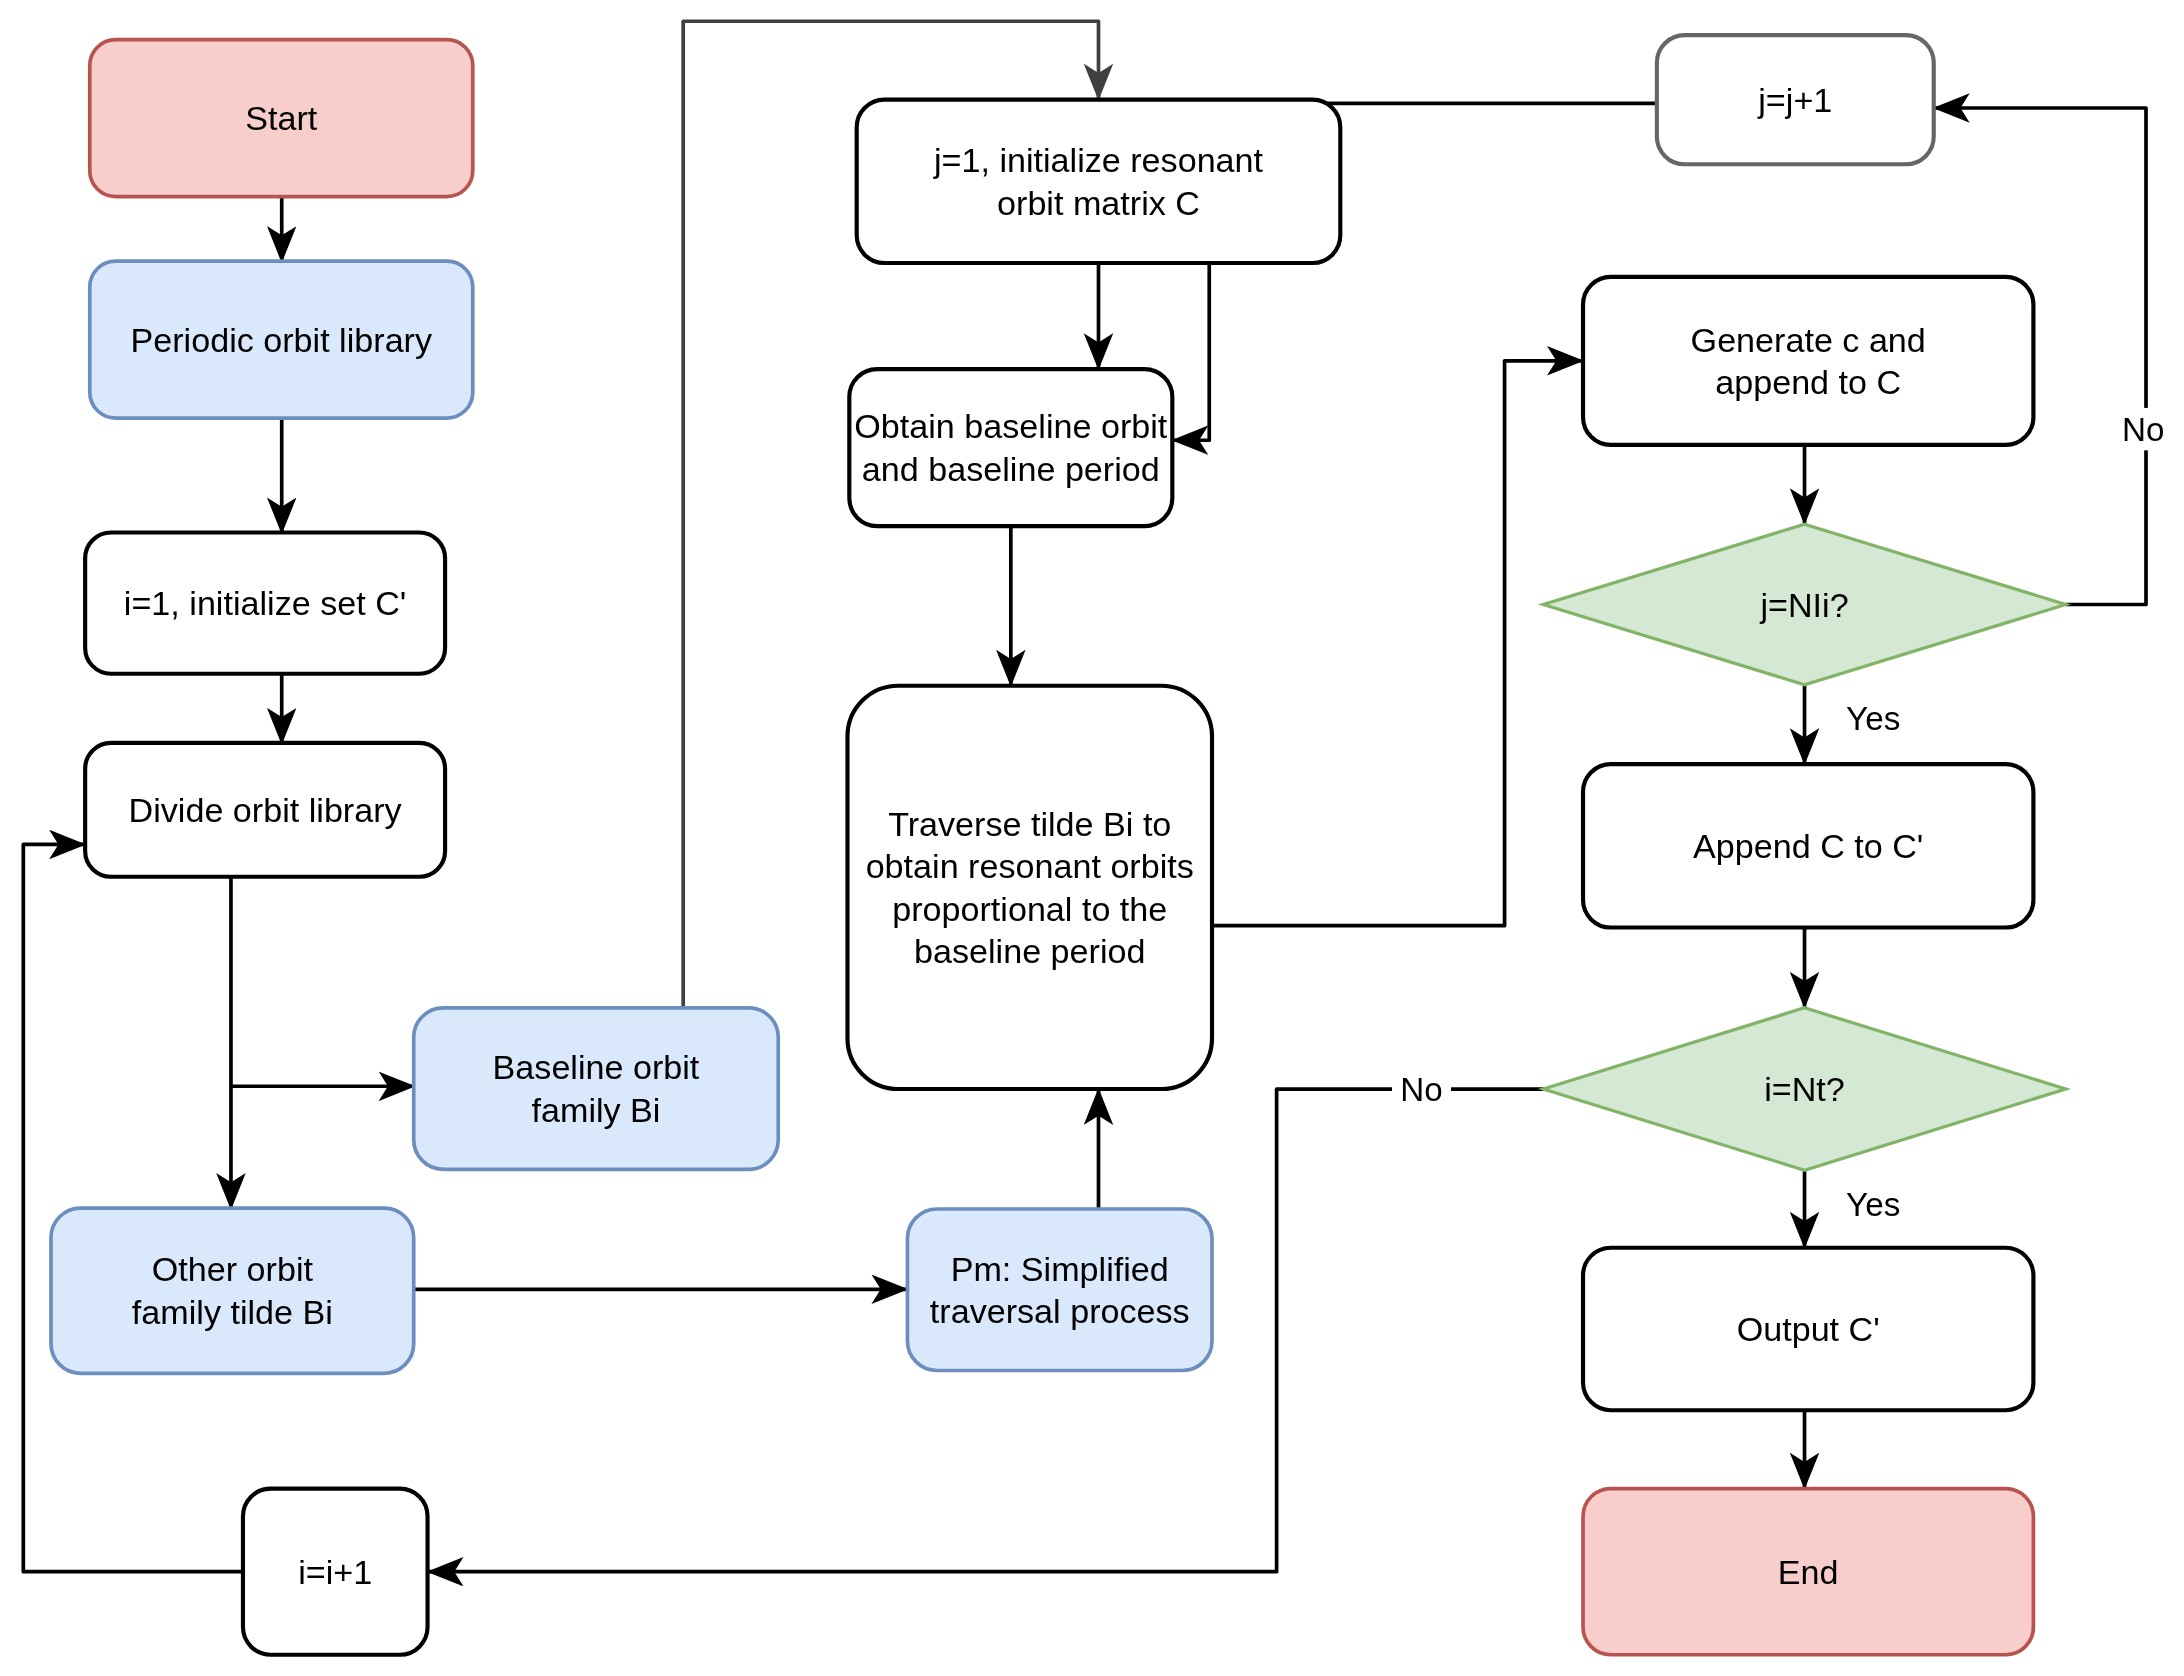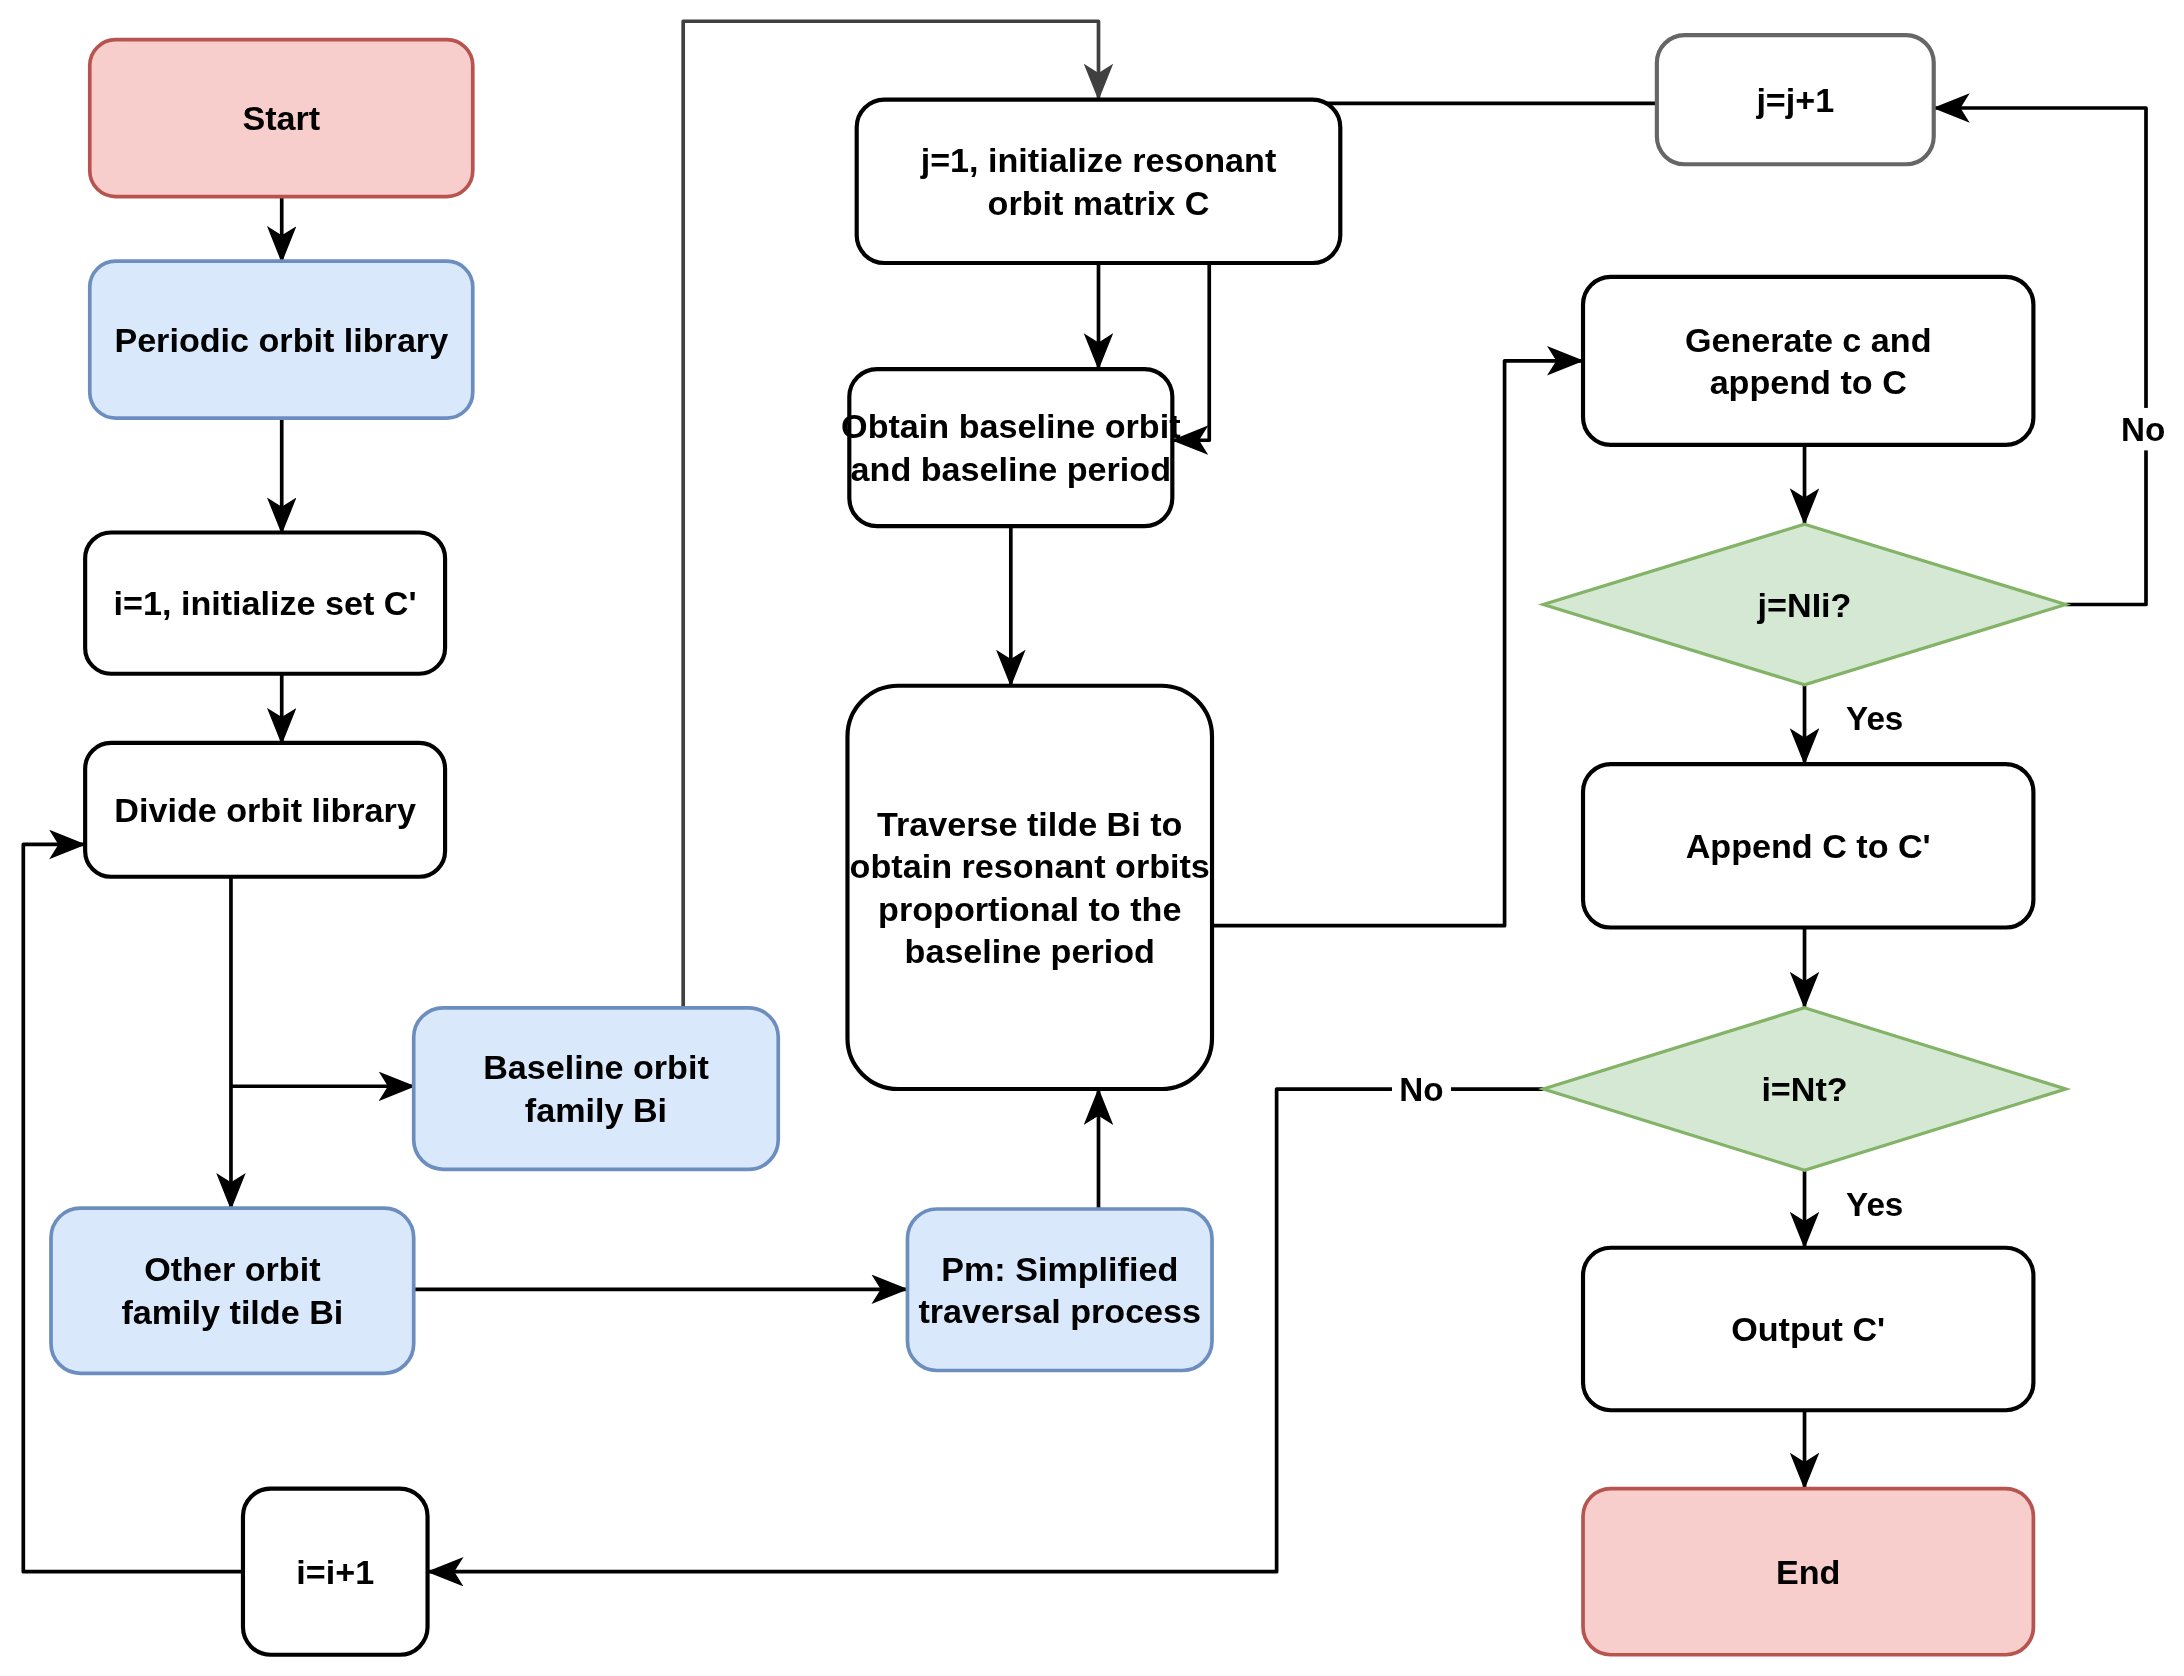--- a/index.html
+++ b/index.html
@@ -5,21 +5,20 @@
   html, body {
     margin: 0;
     padding: 0;
     background: #ffffff;
   }
   #stage {
     width: 2185px;
     height: 1676px;
     position: relative;
     background: #ffffff;
-    font-weight: bold;
   }
   svg {
     display: block;
   }
   text {
     font-family: "Liberation Sans", "DejaVu Sans", sans-serif;
     fill: #000000;
   }
 </style>
 </head>

